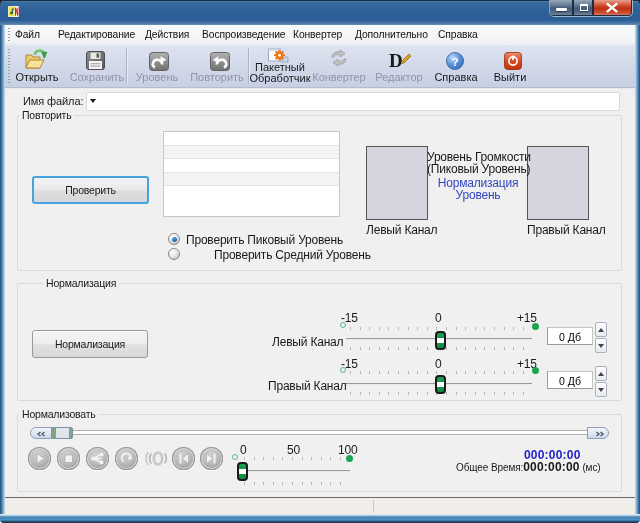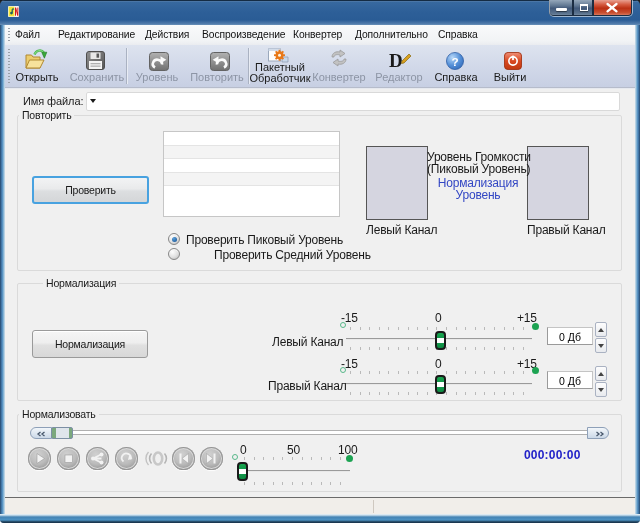--- a/index.html
+++ b/index.html
@@ -424,17 +424,18 @@
 <div class="wt" style="left:287px;top:443px;">50</div>
 <div class="wt" style="left:338px;top:443px;">100</div>
 <div class="dot-open" style="left:232px;top:454px;"></div>
 <div class="tick-row" style="left:244px;top:457px;width:102px;"></div>
 <div class="dot-green" style="left:346px;top:455px;"></div>
 <div class="slider-track" style="left:240px;top:470px;width:110px;"></div>
 <div class="tick-row" style="left:244px;top:482px;width:102px;"></div>
 <div class="thumb" style="left:237px;top:462px;"></div>
 
 <div id="time1">000:00:00</div>
+<div id="time2">Общее Время:<b>000:00:00</b> (мс)</div>
 
 <div id="statusline"></div>
 <div id="statusbar"></div>
 <div id="statussep"></div>
 </div>
 
 </body></html>

